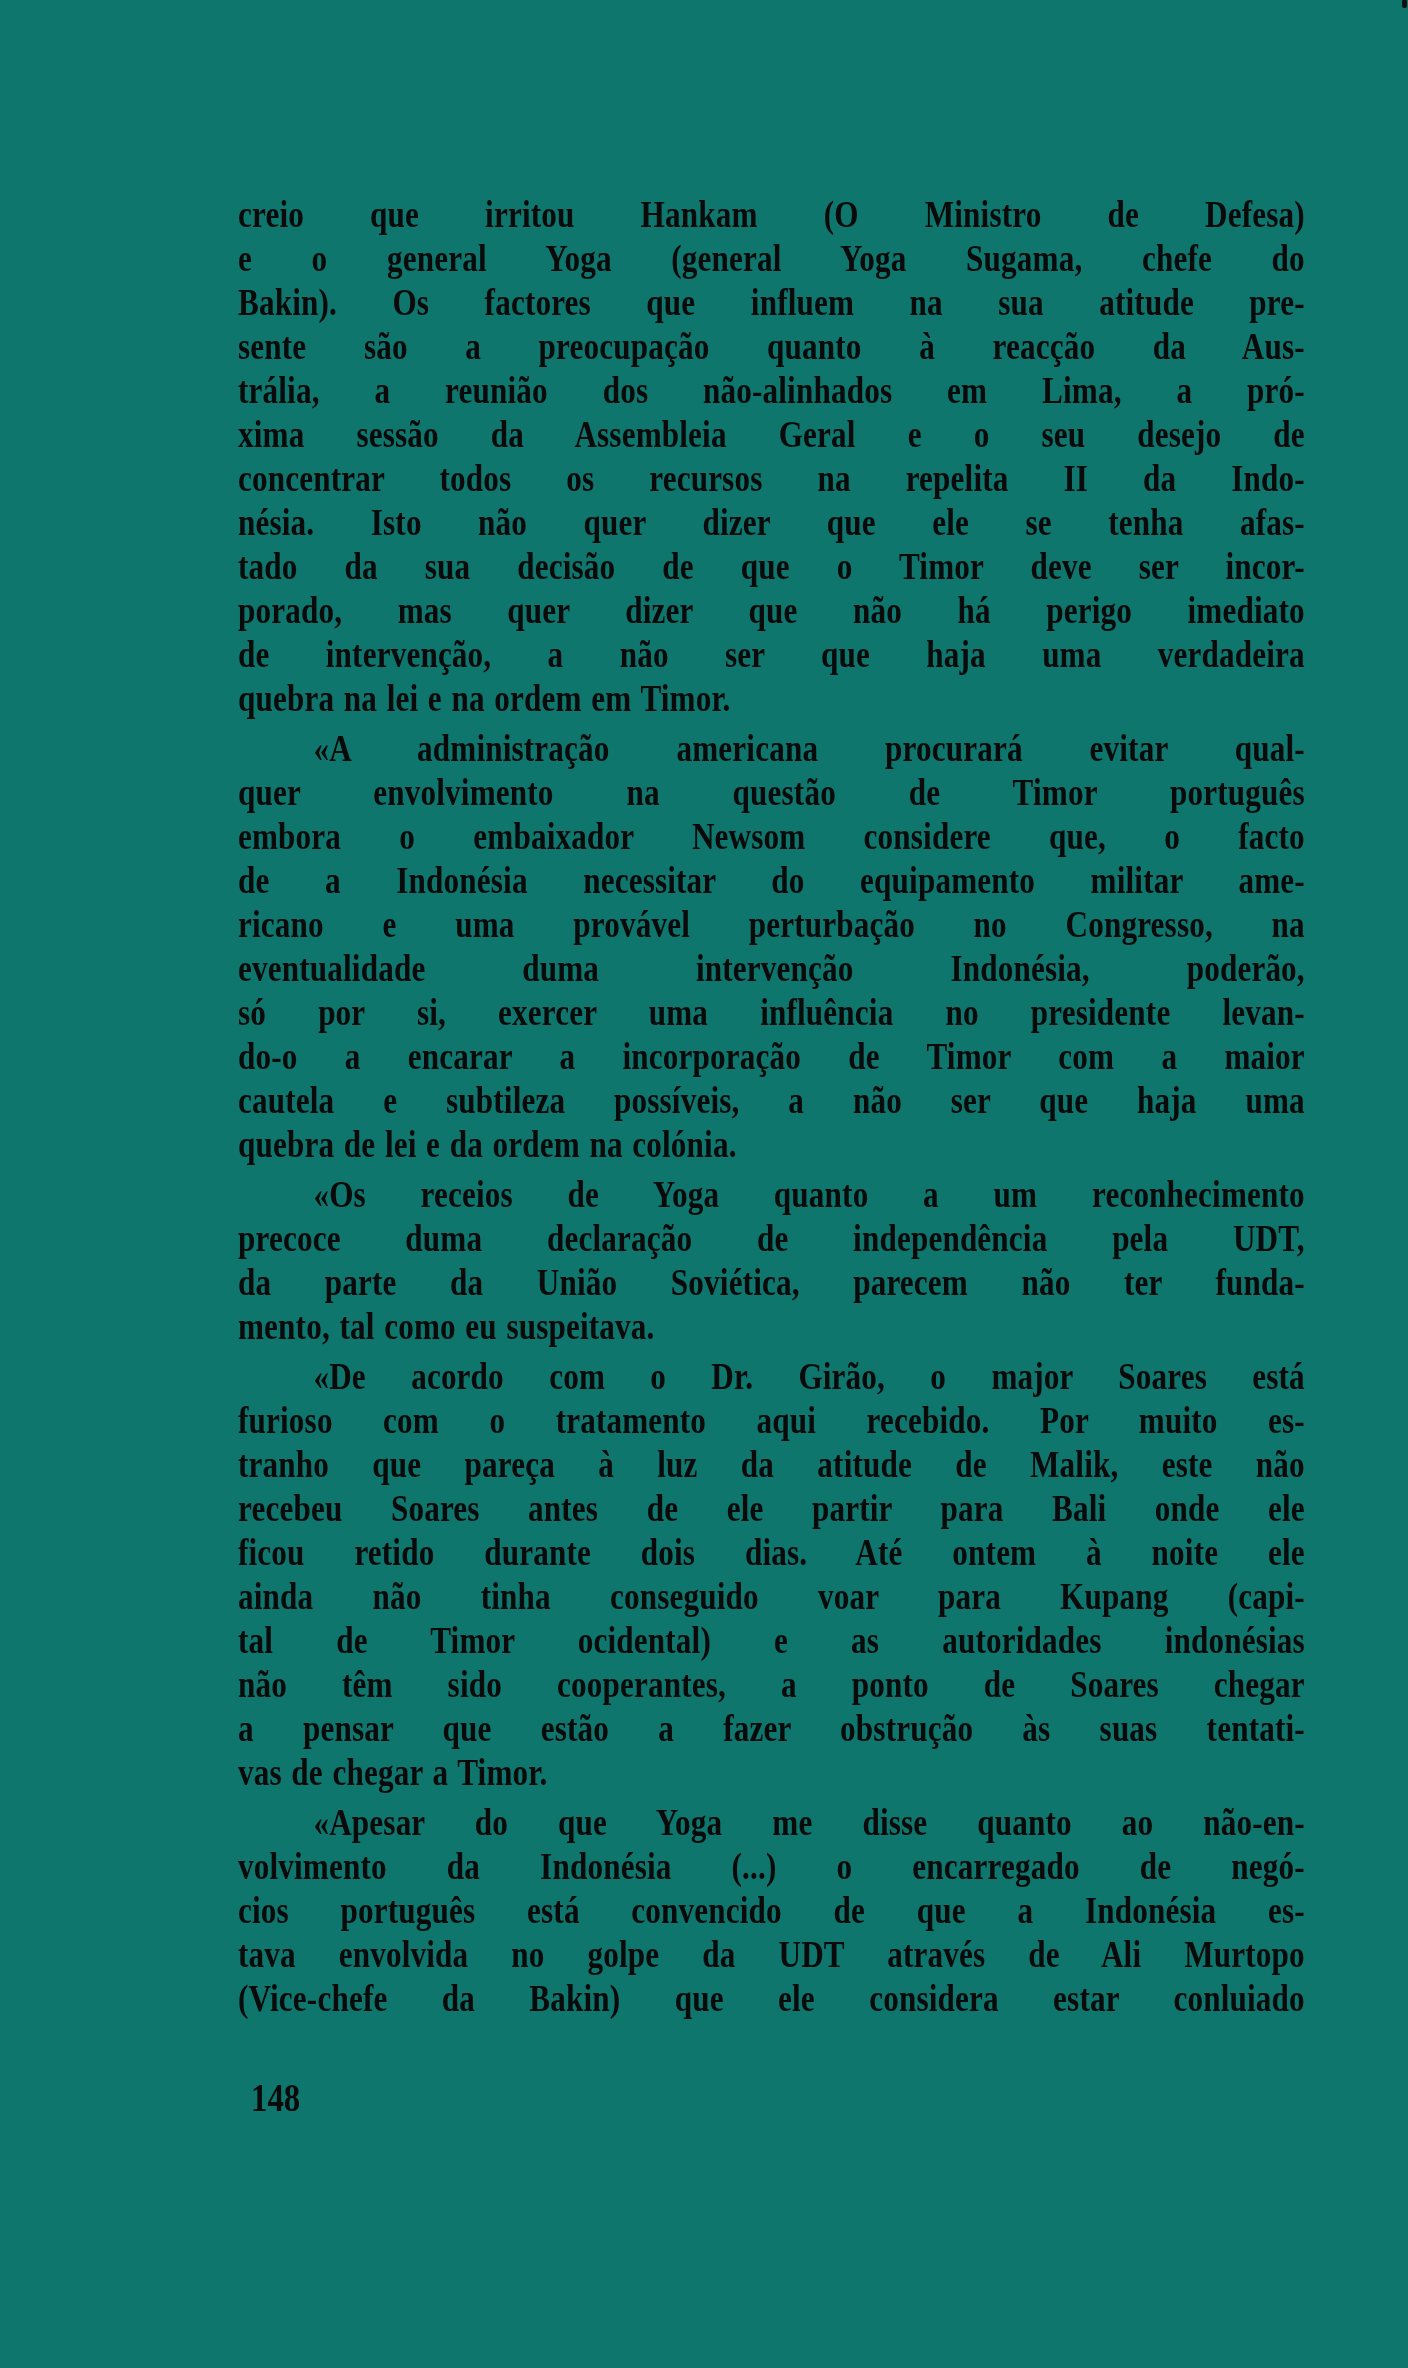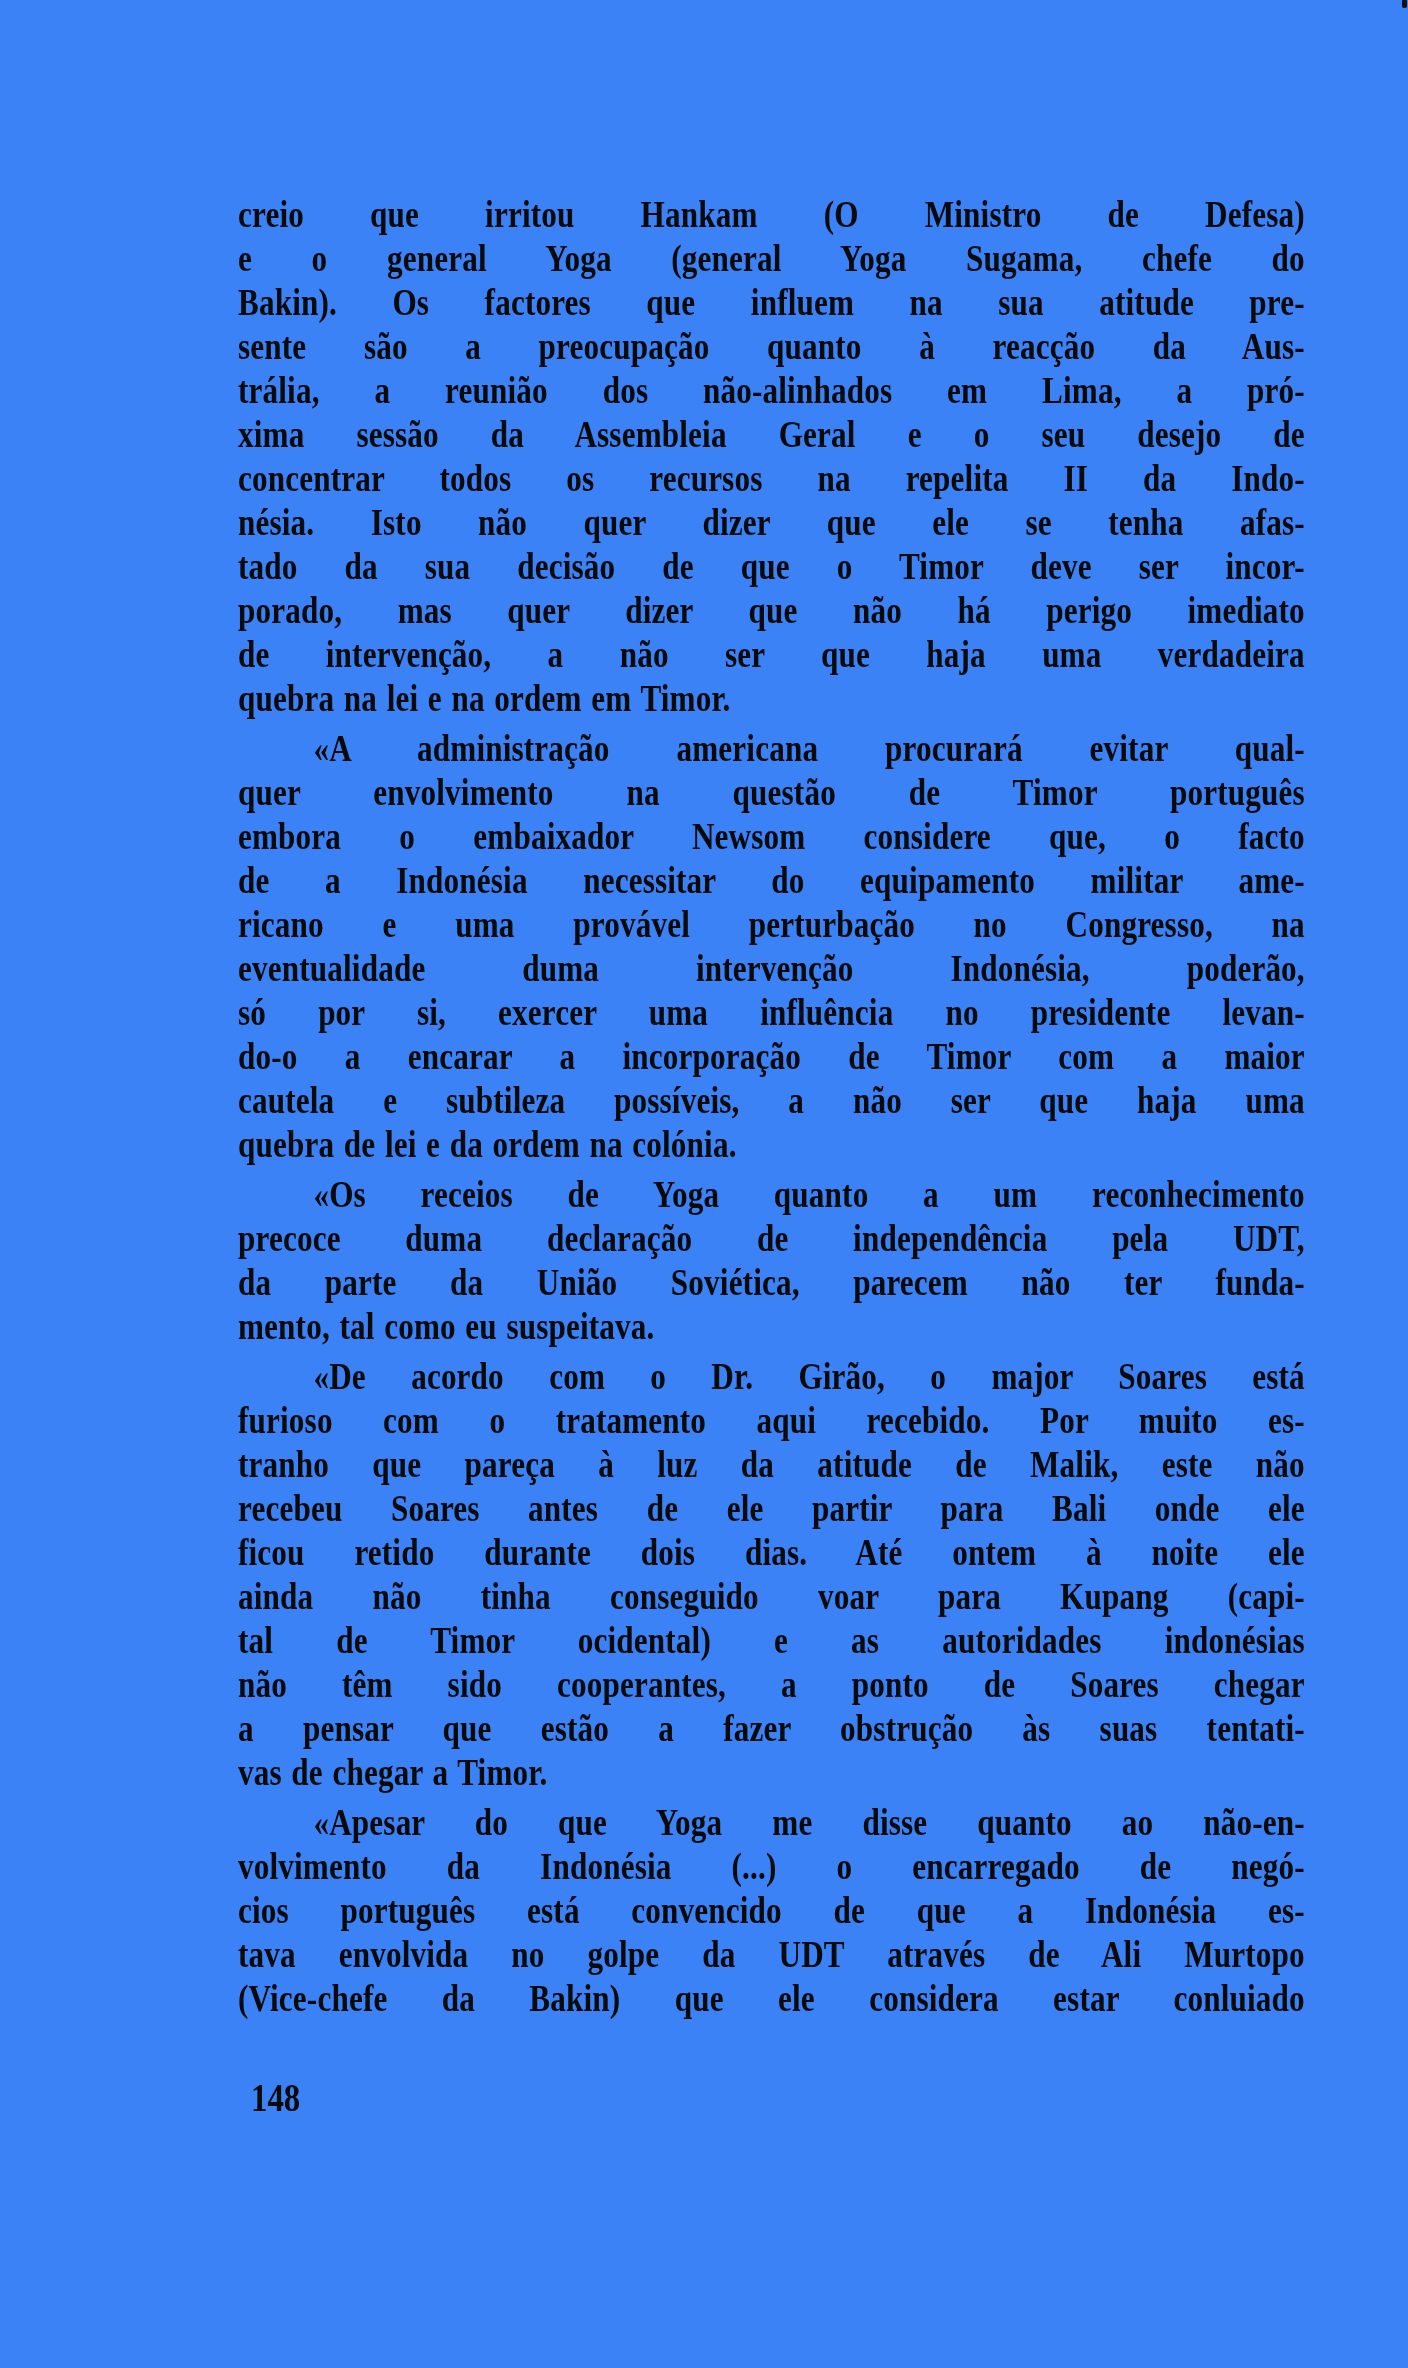--- a/index.html
+++ b/index.html
@@ -13,21 +13,21 @@
     position: relative;
     overflow: hidden;
     font-family: "Liberation Serif", "DejaVu Serif", serif;
     color: #0a0a0a;
   }
   .page {
     position: absolute;
     left: 0; top: 0;
     width: 1408px;
     height: 2368px;
-    background: #3b82f6;
+    background: #0f766e;
     text-decoration: underline;
   }
   .corner-speck {
     position: absolute;
     left: 1402px;
     top: 0px;
     width: 5px;
     height: 8px;
     background: #111;
     border-radius: 1px 1px 2px 2px;

